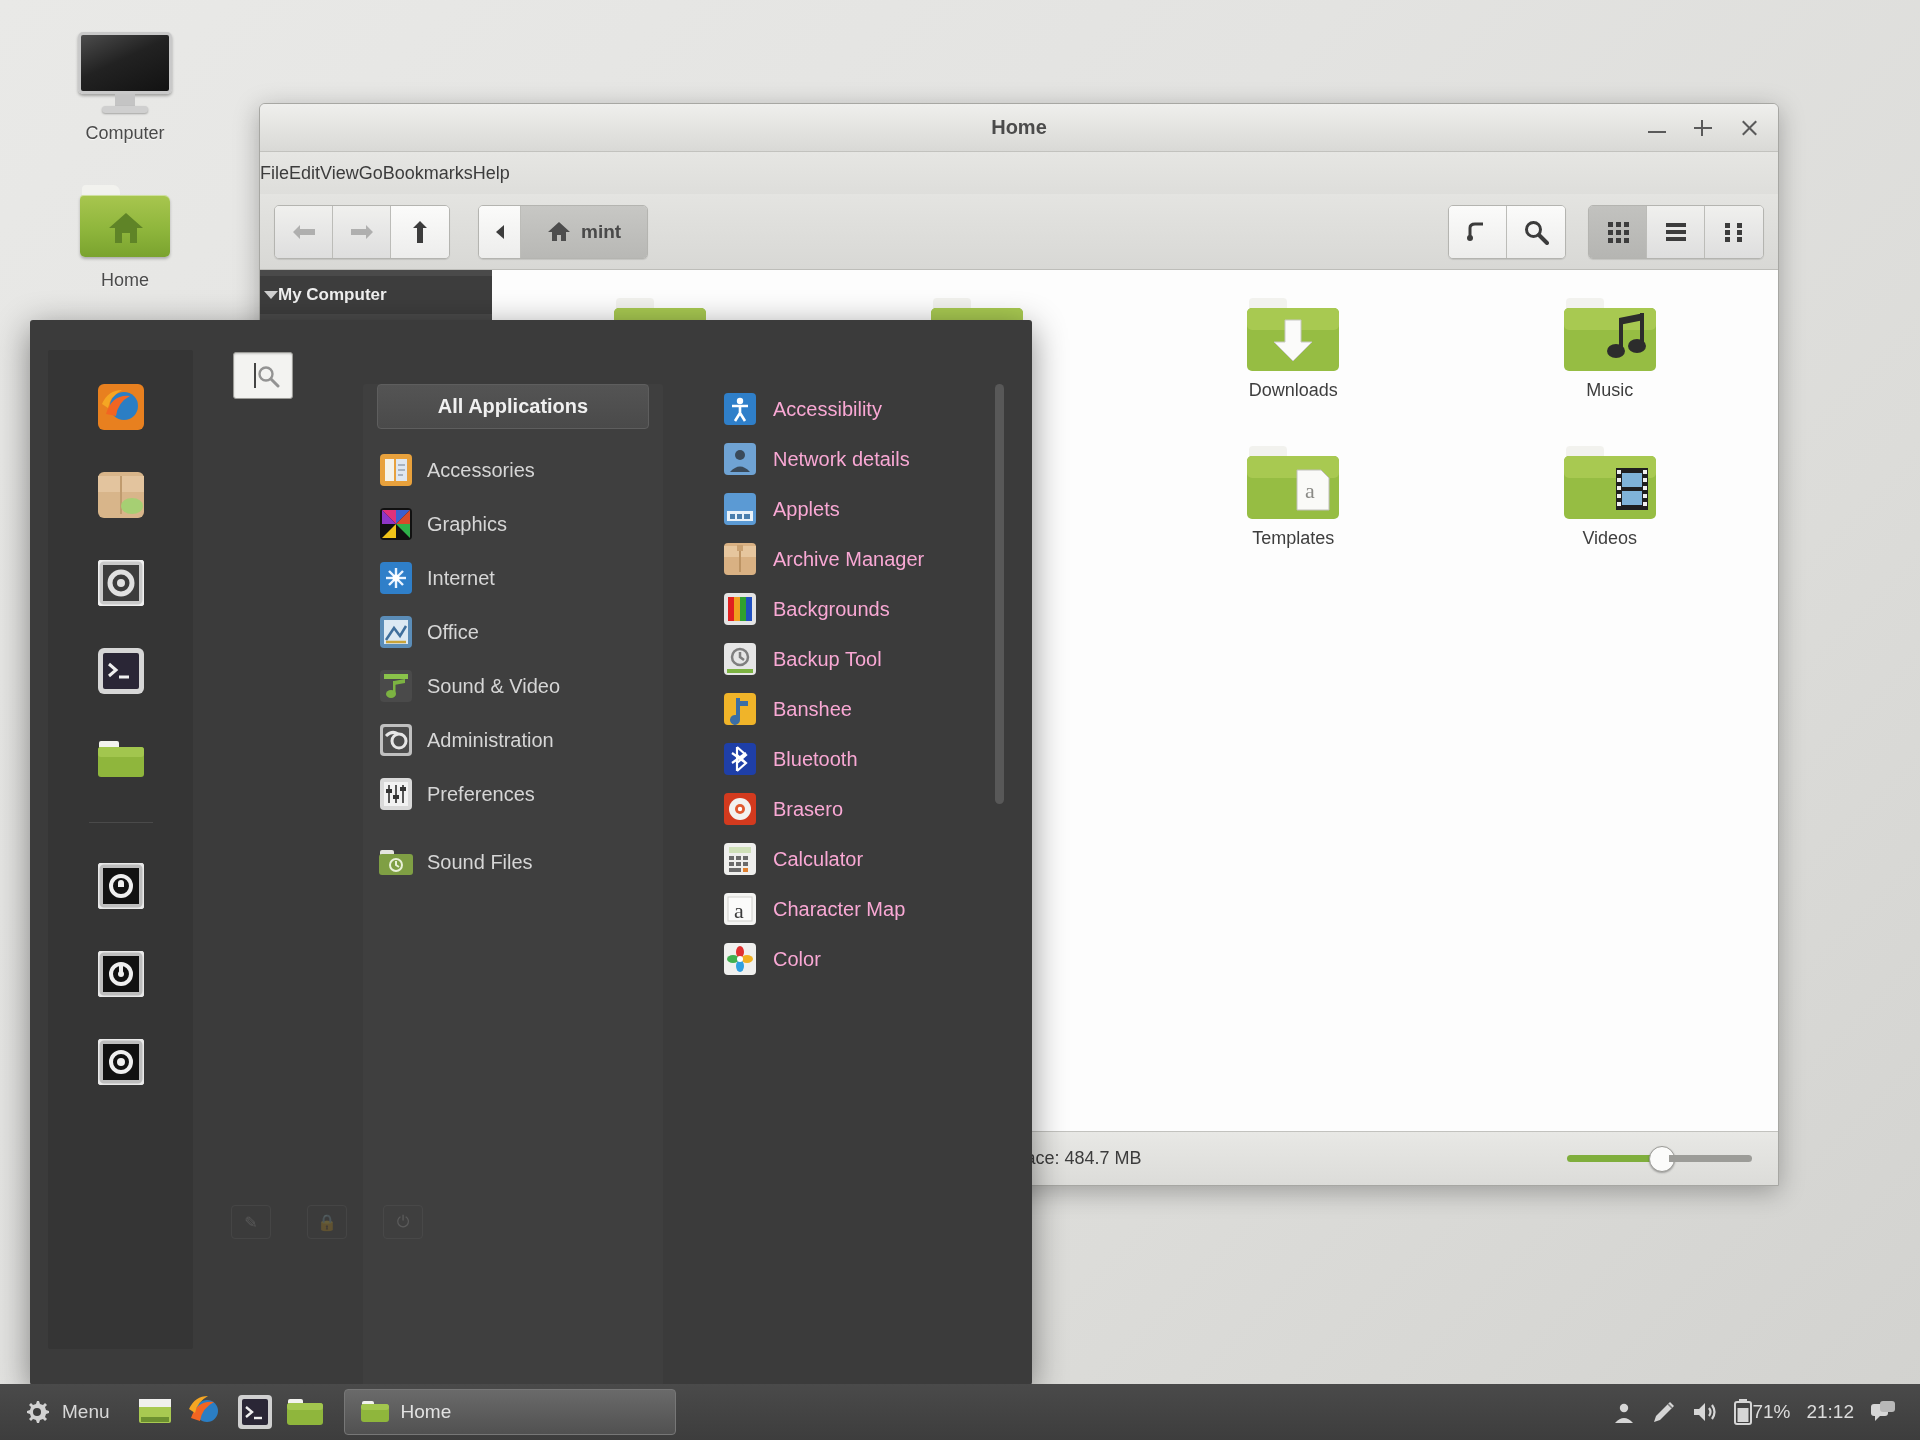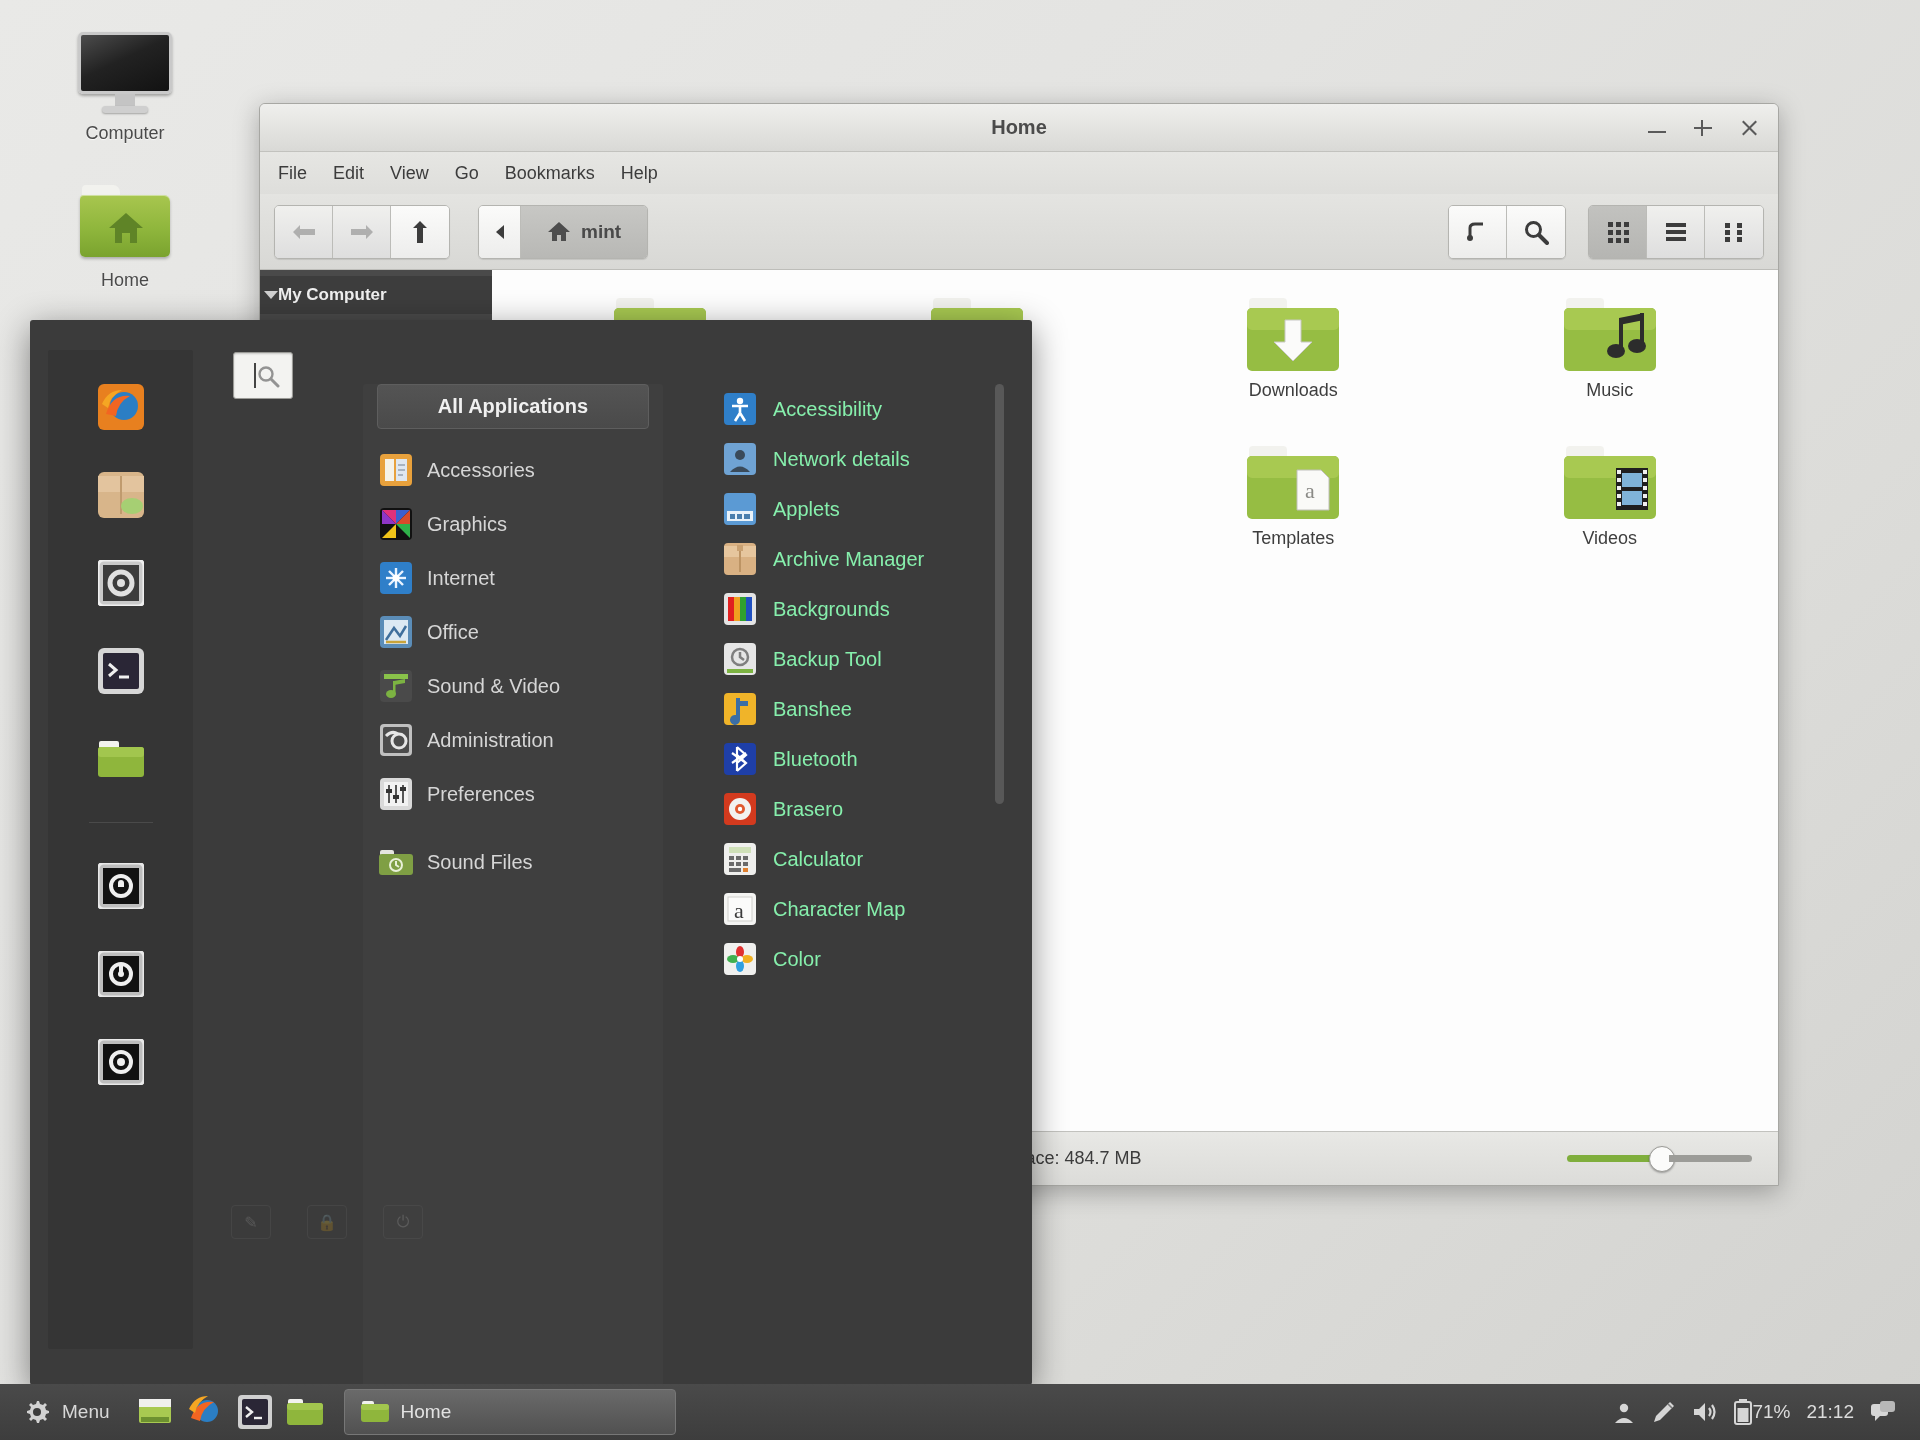--- a/index.html
+++ b/index.html
@@ -70,21 +70,21 @@
   .winbtns { position: absolute; right: 18px; top: 0; height: 48px; display: flex; align-items: center; gap: 24px; }
   .winbtn { width: 22px; height: 22px; position: relative; cursor: pointer; }
   .winbtn i { position: absolute; background: #5a5a5a; }
   .wb-min i { left: 2px; top: 14px; width: 18px; height: 2px; }
   .wb-max i:nth-child(1) { left: 2px; top: 10px; width: 18px; height: 2px; }
   .wb-max i:nth-child(2) { left: 9px; top: 3px; width: 2px; height: 16px; }
   .wb-close i:nth-child(1) { left: 2px; top: 10px; width: 19px; height: 2px; transform: rotate(45deg); }
   .wb-close i:nth-child(2) { left: 2px; top: 10px; width: 19px; height: 2px; transform: rotate(-45deg); }
 
   .menubar {
-    height: 42px; flex: none; display: flex; align-items: center; padding-left: 18px; gap: 26px;
+    height: 42px; flex: none; display: flex; align-items: center; 
     background: linear-gradient(180deg,#e6e6e3 0%,#dededb 100%);
   }
   .menubar span { font-size: 18px; color: #3c3c3c; cursor: pointer; }
 
   .toolbar {
     height: 76px; flex: none; display: flex; align-items: center;
     padding: 0 14px; gap: 0;
     background: linear-gradient(180deg,#e4e4e1 0%,#d8d8d5 100%);
     border-bottom: 1px solid #bdbdb9;
   }
@@ -204,21 +204,21 @@
     background: linear-gradient(180deg,#545454 0%,#4a4a4a 100%);
     border: 1px solid #5e5e5e; border-radius: 4px;
     margin: 0 14px; padding: 10px 16px; color: #f0f0f0; font-weight: bold;
     justify-content: center;
   }
   .cat-gap { height: 14px; }
 
   .apps { flex: 1; padding-left: 48px; position: relative; }
   .appitem {
     display: flex; align-items: center; gap: 16px; padding: 8px 12px; cursor: pointer;
-    font-size: 20px; color: #86efac;
+    font-size: 20px; color: #f9a8d4;
   }
   .appitem .ai { width: 34px; height: 34px; flex: none; border-radius: 4px;
     display: flex; align-items: center; justify-content: center; }
   .appscroll {
     position: absolute; right: 28px; top: 0; width: 9px; height: 420px;
     background: #585858; border-radius: 5px;
   }
   .cmenu-footer {
     position: absolute; left: 38px; bottom: 146px; display: flex; gap: 36px; opacity: .22;
   }

